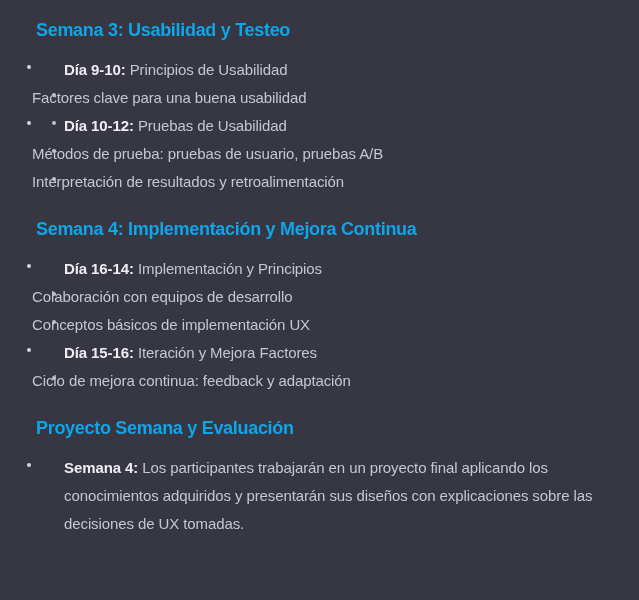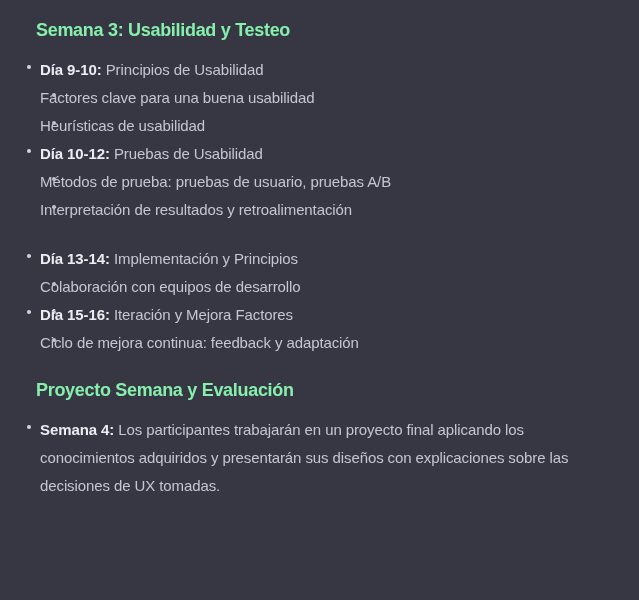--- a/index.html
+++ b/index.html
@@ -11,38 +11,38 @@
     height: 600px;
     background: #363743;
     font-family: "Liberation Sans", sans-serif;
     overflow: hidden;
   }
   .doc {
     padding: 18px 26px 0 0;
     letter-spacing: -0.1px;
   }
   .heading {
-    color: #86efac;
+    color: #0ea5e9;
     font-size: 18px;
     line-height: 24px;
     font-weight: 700;
     margin: 0 0 14px 36px;
     letter-spacing: -0.3px;
   }
   .list {
     margin: 0 0 21px 0;
   }
   .li {
     position: relative;
     color: #C5C6D0;
     font-size: 15px;
     line-height: 28px;
   }
-  .l1 { padding-left: 40px; }
-  .l2 { padding-left: 40px; }
+  .l1 { padding-left: 64px; }
+  .l2 { padding-left: 32px; }
   .dot {
     position: absolute;
     top: 9px;
     width: 4px;
     height: 4px;
     border-radius: 50%;
     background: #C0C1CC;
   }
   .l1 > .dot { left: 27px; background: #D4D5DF; }
   .l2 > .dot { left: 52px; }
@@ -54,32 +54,33 @@
 </head>
 <body>
 
 <div class="doc">
 
   <section>
     <h3 class="heading">Semana 3: Usabilidad y Testeo</h3>
     <div class="list">
       <div class="li l1"><span class="dot"></span><span class="bold">Día 9-10:</span><span> Principios de Usabilidad</span></div>
       <div class="li l2"><span class="dot"></span><span>Factores clave para una buena usabilidad</span></div>
-      <div class="li l2"><span class="dot"></span><span>Heurísticas de usabilidad</span></div>
+      <div class="li l2"><span class="dot"></span></div>
       <div class="li l1"><span class="dot"></span><span class="bold">Día 10-12:</span><span> Pruebas de Usabilidad</span></div>
       <div class="li l2"><span class="dot"></span><span>Métodos de prueba: pruebas de usuario, pruebas A/B</span></div>
       <div class="li l2"><span class="dot"></span><span>Interpretación de resultados y retroalimentación</span></div>
     </div>
   </section>
 
   <section>
+    <h3 class="heading">Semana 4: Implementación y Mejora Continua</h3>
     <div class="list">
-      <div class="li l1"><span class="dot"></span><span class="bold">Día 13-14:</span><span> Implementación y Principios</span></div>
+      <div class="li l1"><span class="dot"></span><span class="bold">Día 16-14:</span><span> Implementación y Principios</span></div>
       <div class="li l2"><span class="dot"></span><span>Colaboración con equipos de desarrollo</span></div>
-      <div class="li l2"><span class="dot"></span></div>
+      <div class="li l2"><span class="dot"></span><span>Conceptos básicos de implementación UX</span></div>
       <div class="li l1"><span class="dot"></span><span class="bold">Día 15-16:</span><span> Iteración y Mejora Factores</span></div>
       <div class="li l2"><span class="dot"></span><span>Ciclo de mejora continua: feedback y adaptación</span></div>
     </div>
   </section>
 
   <section>
     <h3 class="heading">Proyecto Semana y Evaluación</h3>
     <div class="list">
       <div class="li l1"><span class="dot"></span><span class="bold">Semana 4:</span><span> Los participantes trabajarán en un proyecto final aplicando los conocimientos adquiridos y presentarán sus diseños con explicaciones sobre las decisiones de UX tomadas.</span></div>
     </div>

